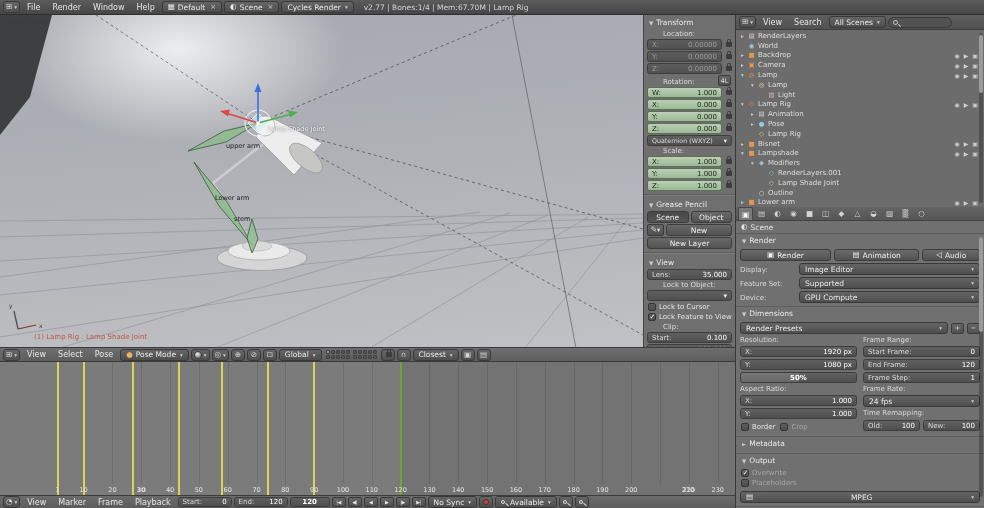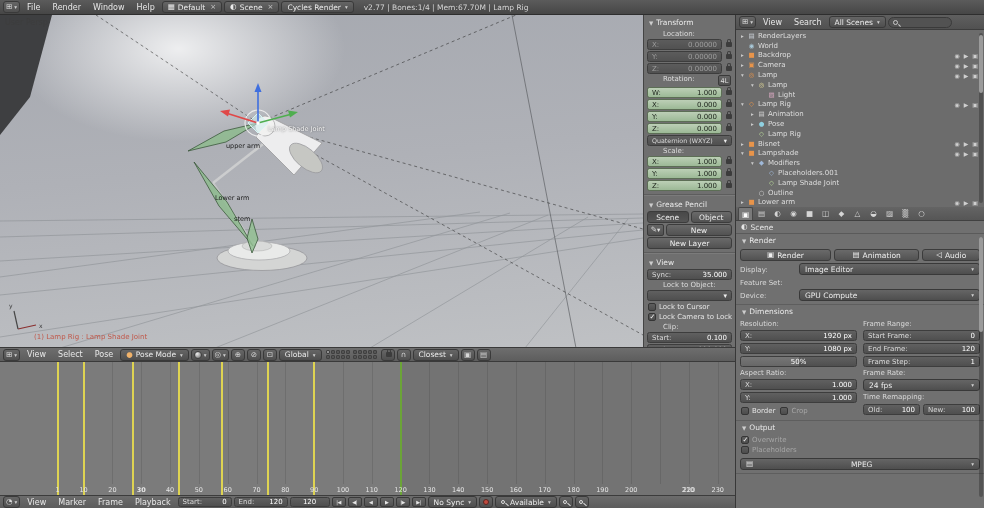--- a/index.html
+++ b/index.html
@@ -14,21 +14,21 @@
 .widget .x{font-size:7px;color:#c9c9c9;margin-left:2px;}
 .ibox{display:inline-flex;align-items:center;justify-content:center;gap:1px;height:12px;min-width:14px;padding:0 2px;background:linear-gradient(#666,#4f4f4f);border:1px solid #3a3a3a;border-radius:3px;font-size:7px;color:#d8d8d8;}
 .glyph{font-size:7.5px;line-height:1;}
 .field{display:flex;align-items:center;justify-content:space-between;height:11px;padding:0 4px;background:linear-gradient(#606060,#4f4f4f);border:1px solid #3d3d3d;border-radius:2.5px;font-size:7px;color:#f0f0f0;overflow:hidden;white-space:nowrap;}
 .field .fl{color:#dadada;margin-right:2px;}
 .field .fv{color:#fff;}
 .field.green{background:linear-gradient(#bccfb6,#9cb996);border-color:#5c6e55;}
 .field.green .fl,.field.green .fv{color:#1d241c;}
 .field.disabled{background:linear-gradient(#5c5c5c,#515151);}
 .field.disabled .fl,.field.disabled .fv{color:#9d9d9d;}
-.field.center{justify-content:center;gap:2px;}
+.field.center{justify-content:center;gap:2px;font-weight:bold;}
 .btn{display:flex;align-items:center;justify-content:center;gap:3px;height:12px;background:linear-gradient(#6a6a6a,#525252);border:1px solid #3c3c3c;border-radius:3px;font-size:7.5px;color:#efefef;white-space:nowrap;}
 .btn.pressed{background:linear-gradient(#484848,#555555);}
 .chk{display:flex;align-items:center;gap:3px;font-size:7px;color:#e4e4e4;white-space:nowrap;margin:2px 1px;}
 .chk .box{width:8px;height:8px;border:1px solid #353535;border-radius:2px;background:linear-gradient(#5e5e5e,#4c4c4c);position:relative;flex:none;}
 .chk.checked .box::after{content:"✓";position:absolute;left:0.5px;top:-1.5px;font-size:7px;color:#f2f2f2;}
 .chk.dim{color:#a6a6a6;}
 .phead{display:flex;align-items:center;gap:3px;height:13px;font-size:7.5px;color:#e9e9e9;padding:0 2px;}
 .phead .tri{font-size:5.5px;color:#cdcdcd;}
 .lockico{position:relative;width:6px;height:5px;background:#3c3c3c;border-radius:1px;flex:none;margin-left:2px;}
 .lockico::before{content:"";position:absolute;left:1px;top:-3px;width:2px;height:3px;border:1px solid #3c3c3c;border-bottom:none;border-radius:2px 2px 0 0;}
@@ -44,21 +44,21 @@
 .bone-label.light{color:#f4f4f4;text-shadow:0 0 2px rgba(0,0,0,.55);}
 .vp-status{left:34px;top:318px;font-size:7px;color:#c0584a;position:absolute;}
 #vpheader{left:0;top:347px;width:735px;height:14px;background:linear-gradient(#6e6e6e,#5d5d5d);border-top:1px solid #3a3a3a;z-index:4;}
 .layers{display:flex;gap:3px;align-items:center;margin:0 2px;}
 .lgrp{display:grid;grid-template-columns:repeat(5,4px);grid-auto-rows:4px;gap:1px;}
 .lcell{background:#555;border:1px solid #404040;border-radius:1px;}
 .lcell.on{background:#919191;}
 .sphereico{width:8px;height:8px;border-radius:50%;background:radial-gradient(circle at 35% 30%,#efefef,#9a9a9a 60%,#6f6f6f);border:1px solid #3f3f3f;flex:none;}
 
 #npanel{left:643px;top:15px;width:92px;height:332px;background:#6f6f6f;border-left:1px solid #444;padding:1px 3px;overflow:hidden;}
-.np-label{font-size:7px;color:#dcdcdc;margin:1px;display:flex;align-items:flex-start;justify-content:space-between;padding-left:15px;}
+.np-label{font-size:7px;color:#dcdcdc;margin:1px;display:flex;align-items:flex-end;justify-content:space-between;padding-left:15px;}
 .np-row{display:flex;align-items:center;gap:2px;margin-bottom:1px;}
 .np-row .field{flex:1;min-width:0;}
 .np-row .btn{flex:1;}
 .npanel-sep{height:1px;background:#5d5d5d;margin:3px -3px;box-shadow:0 1px 0 #7b7b7b;}
 
 #rightcol{left:735px;top:15px;width:249px;height:493px;background:#6d6d6d;border-left:1px solid #383838;}
 #outliner-header{position:absolute;left:0;top:0;width:248px;height:15px;background:linear-gradient(#5f5f5f,#515151);border-bottom:1px solid #3d3d3d;}
 #outliner-tree{position:absolute;left:0;top:15px;width:248px;height:177px;background:#6c6c6c;overflow:hidden;padding-top:1px;}
 .searchbox{display:flex;align-items:center;gap:2px;height:11px;padding:0 4px;background:#525252;border:1px solid #3a3a3a;border-radius:6px;width:64px;}
 .magico{width:5px;height:5px;border:1px solid #c9c9c9;border-radius:50%;position:relative;flex:none;}
@@ -397,40 +397,40 @@
         <span>New Layer</span>
       </div>
   </div>
   <div class="npanel-sep"></div>
   <div class="phead">
       <span class="tri">▼</span>
       <span>View</span>
     </div>
   <div class="np-row">
     <div class="field">
-        <span class="fl">Sync:</span>
+        <span class="fl">Lens:</span>
         <span class="fv">35.000</span>
       </div>
   </div>
   <div class="np-label">
       <span>Lock to Object:</span>
     </div>
   <div class="np-row">
     <div class="field">
         <span class="fl">&nbsp;</span>
         <span class="carat">▾</span>
       </div>
   </div>
   <div class="chk">
       <span class="box"></span>
       <span>Lock to Cursor</span>
     </div>
   <div class="chk checked">
       <span class="box"></span>
-      <span>Lock Camera to Lock</span>
+      <span>Lock Feature to View</span>
     </div>
   <div class="np-label">
       <span>Clip:</span>
     </div>
   <div class="np-row">
     <div class="field">
         <span class="fl">Start:</span>
         <span class="fv">0.100</span>
       </div>
   </div>
@@ -556,21 +556,21 @@
         </span>
       </div>
       <div class="ol-row" style="padding-left: 12px;">
         <span class="ol-exp">▾</span>
         <span class="ol-ico" style="color: rgb(159, 184, 216);">◆</span>
         <span class="ol-label">Modifiers</span>
       </div>
       <div class="ol-row" style="padding-left: 22px;">
         <span class="ol-exp"></span>
         <span class="ol-ico" style="color: rgb(159, 184, 216);">◇</span>
-        <span class="ol-label">Placeholders.001</span>
+        <span class="ol-label">RenderLayers.001</span>
       </div>
       <div class="ol-row" style="padding-left: 22px;">
         <span class="ol-exp"></span>
         <span class="ol-ico" style="color: rgb(185, 216, 154);">◇</span>
         <span class="ol-label">Lamp Shade Joint</span>
       </div>
       <div class="ol-row" style="padding-left: 12px;">
         <span class="ol-exp"></span>
         <span class="ol-ico" style="color: rgb(216, 216, 216);">○</span>
         <span class="ol-label">Outline</span>
@@ -631,35 +631,47 @@
       </div>
       <div class="prow">
         <span class="plabel" style="flex:0 0 56px">Display:</span>
         <span class="widget" style="justify-content:space-between">
             <span>Image Editor</span>
             <span class="carat">▾</span>
           </span>
       </div>
       <div class="prow">
         <span class="plabel" style="flex:0 0 56px">Feature Set:</span>
+        <span class="widget" style="justify-content:space-between">
+            <span>Supported</span>
+            <span class="carat">▾</span>
+          </span>
       </div>
       <div class="prow">
         <span class="plabel" style="flex:0 0 56px">Device:</span>
         <span class="widget" style="justify-content:space-between">
             <span>GPU Compute</span>
             <span class="carat">▾</span>
           </span>
       </div>
     </div>
 
     <div class="psec">
       <div class="phead">
           <span class="tri">▼</span>
           <span>Dimensions</span>
         </div>
+      <div class="prow">
+        <span class="widget" style="justify-content:space-between">
+            <span>Render Presets</span>
+            <span class="carat">▾</span>
+          </span>
+        <span class="minibtn">+</span>
+        <span class="minibtn">−</span>
+      </div>
       <div class="pcols">
         <div class="pcol">
           <div class="plabel">Resolution:</div>
           <div class="field">
               <span class="fl">X:</span>
               <span class="fv">1920 px</span>
             </div>
           <div class="field">
               <span class="fl">Y:</span>
               <span class="fv">1080 px</span>
@@ -715,20 +727,26 @@
               </div>
             <div class="field">
                 <span class="fl">New:</span>
                 <span class="fv">100</span>
               </div>
           </div>
         </div>
       </div>
     </div>
 
+    <div class="psec">
+      <div class="phead">
+          <span class="tri">►</span>
+          <span>Metadata</span>
+        </div>
+    </div>
 
     <div class="psec">
       <div class="phead">
           <span class="tri">▼</span>
           <span>Output</span>
         </div>
       <div class="pcols">
         <div class="pcol">
           <div class="chk dim checked">
               <span class="box"></span>

